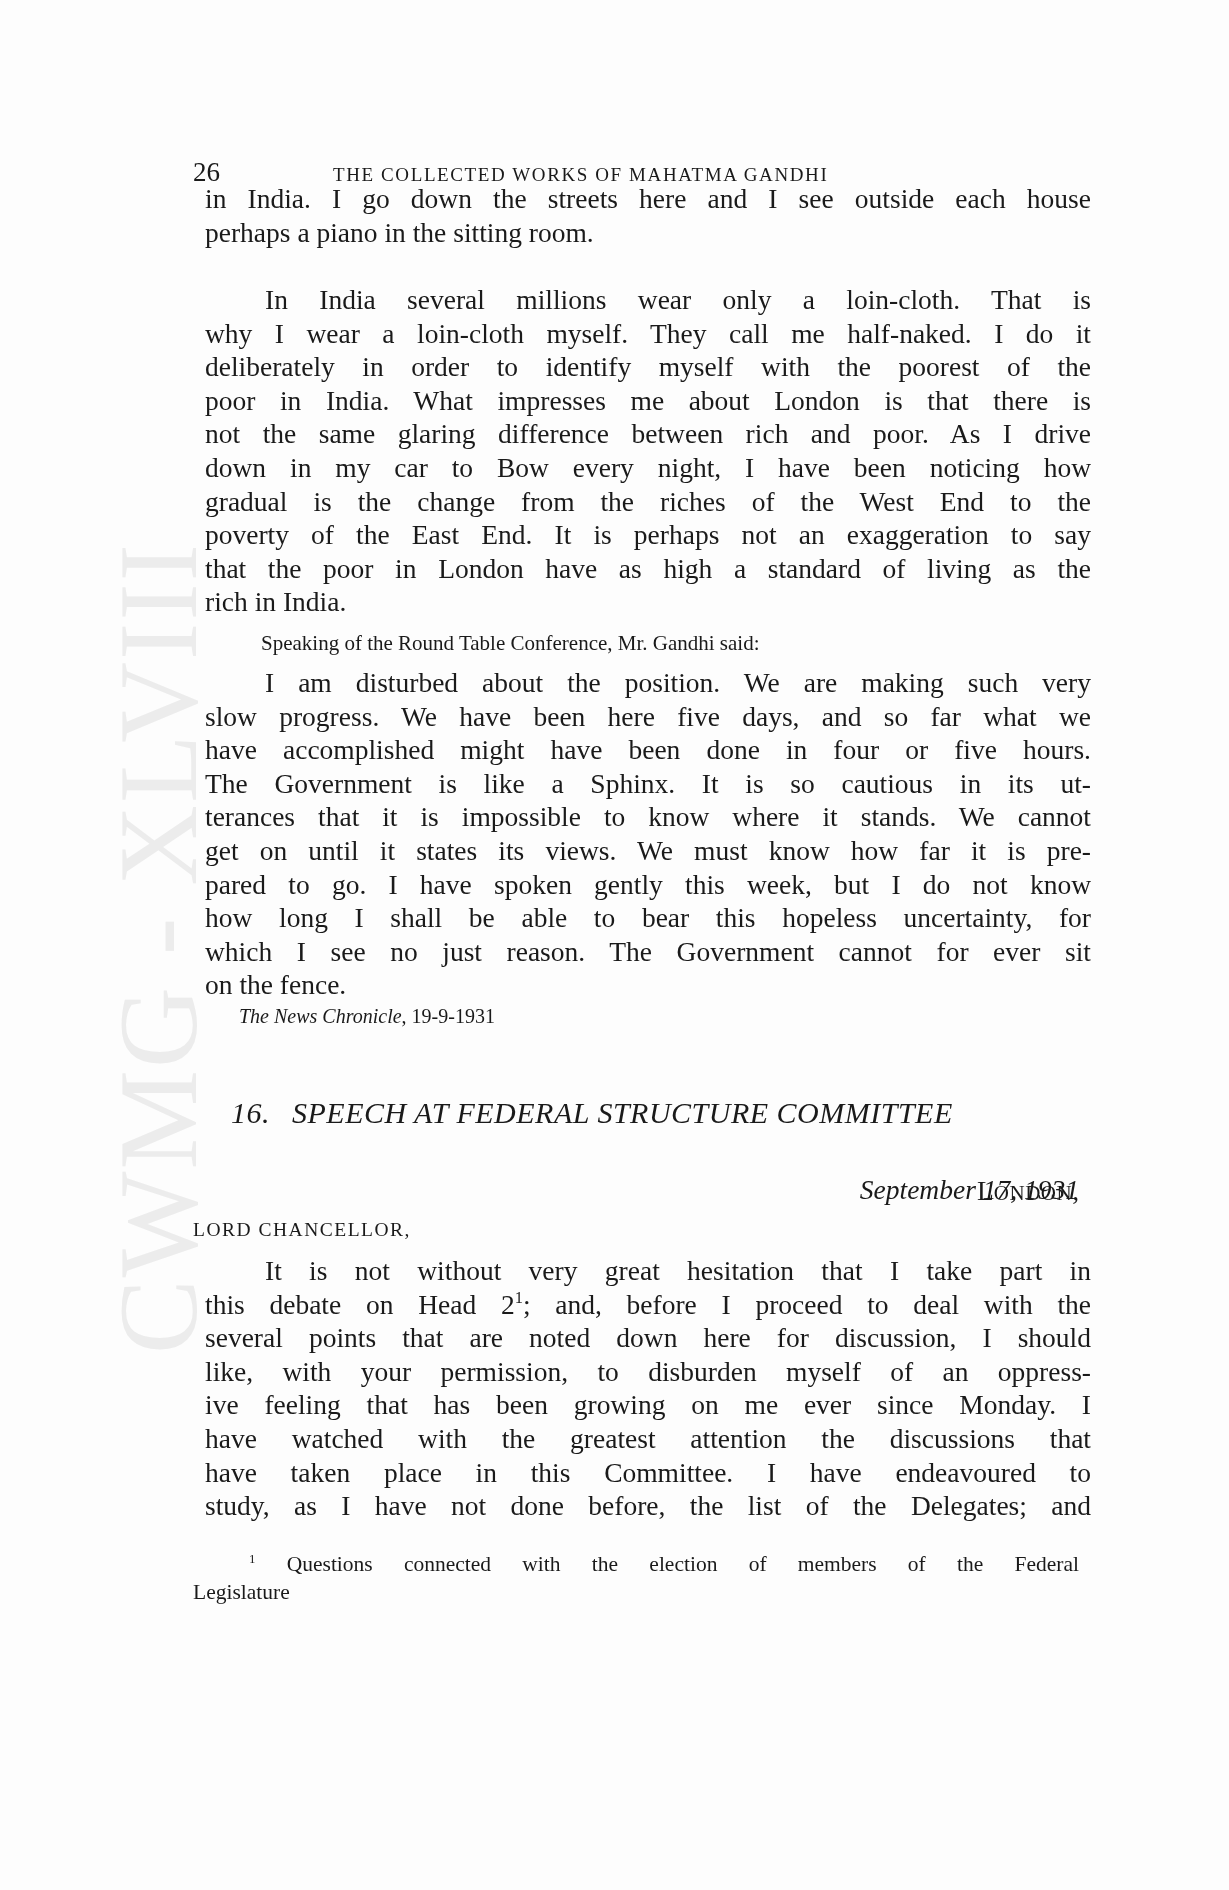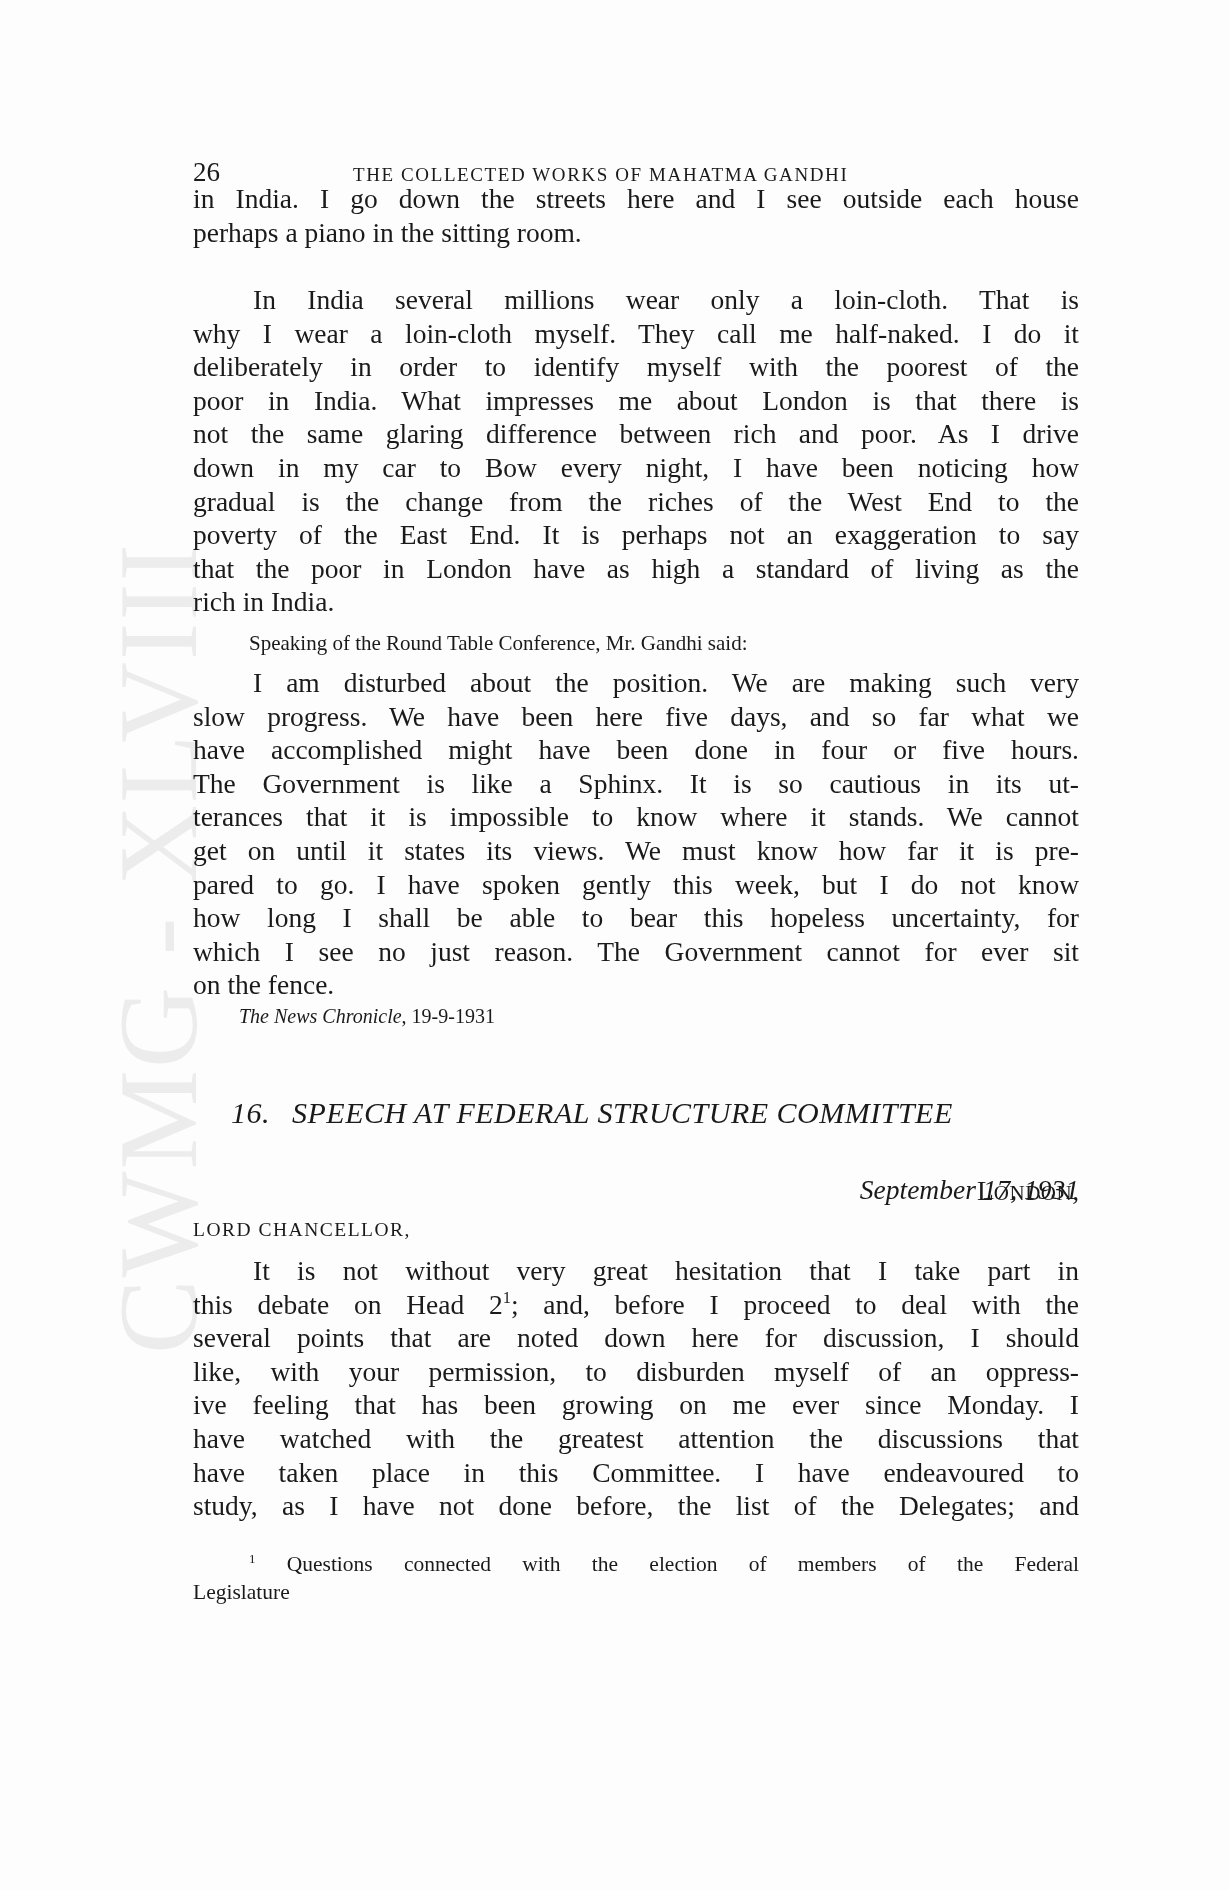--- a/index.html
+++ b/index.html
@@ -11,22 +11,22 @@
     }
     .watermark span {
       position: absolute; left: 50%; top: 50%;
       transform: translate(-50%, -50%) rotate(-90deg);
       white-space: nowrap; font-family: "Liberation Serif", serif;
       font-size: 112px; color: #ececec; letter-spacing: 2px; line-height: 1;
     }
     .page { position: absolute; left: 193px; top: 0; width: 886px; }
     .header { position: absolute; top: 128px; left: 0; width: 886px; height: 40px; margin-top: 29px; }
     .page-number { position: absolute; left: 0; top: 0; font-size: 27px; }
-    .running-title { position: absolute; left: 160px; top: 7px; font-size: 19px; letter-spacing: 1.6px; }
-    .block { position: absolute; left: 0; width: 886px; font-size: 27.5px; line-height: 33.6px;
+    .running-title { position: absolute; left: 140px; top: 7px; font-size: 19px; letter-spacing: 1.6px; }
+    .block { position: absolute; left: 12px; width: 886px; font-size: 27.5px; line-height: 33.6px;
              text-align: justify; text-align-last: left; }
     .line { display: block; height: 33.6px; white-space: nowrap; text-align: justify; text-align-last: justify; }
     .line.last { text-align-last: left; }
     .indent { padding-left: 60px; }
     .small { font-size: 21px; }
     .italic { font-style: italic; }
     .heading { position: absolute; left: 38px; top: 1096px; font-size: 30px; font-style: italic; letter-spacing: 0.5px; }
     .heading .num { margin-right: 22px; }
     .place { position: absolute; right: 0; top: 1140px; font-size: 27.5px; text-align: right; margin-top: 35px; }
     .place .sc-big { font-size: 27.5px; }

